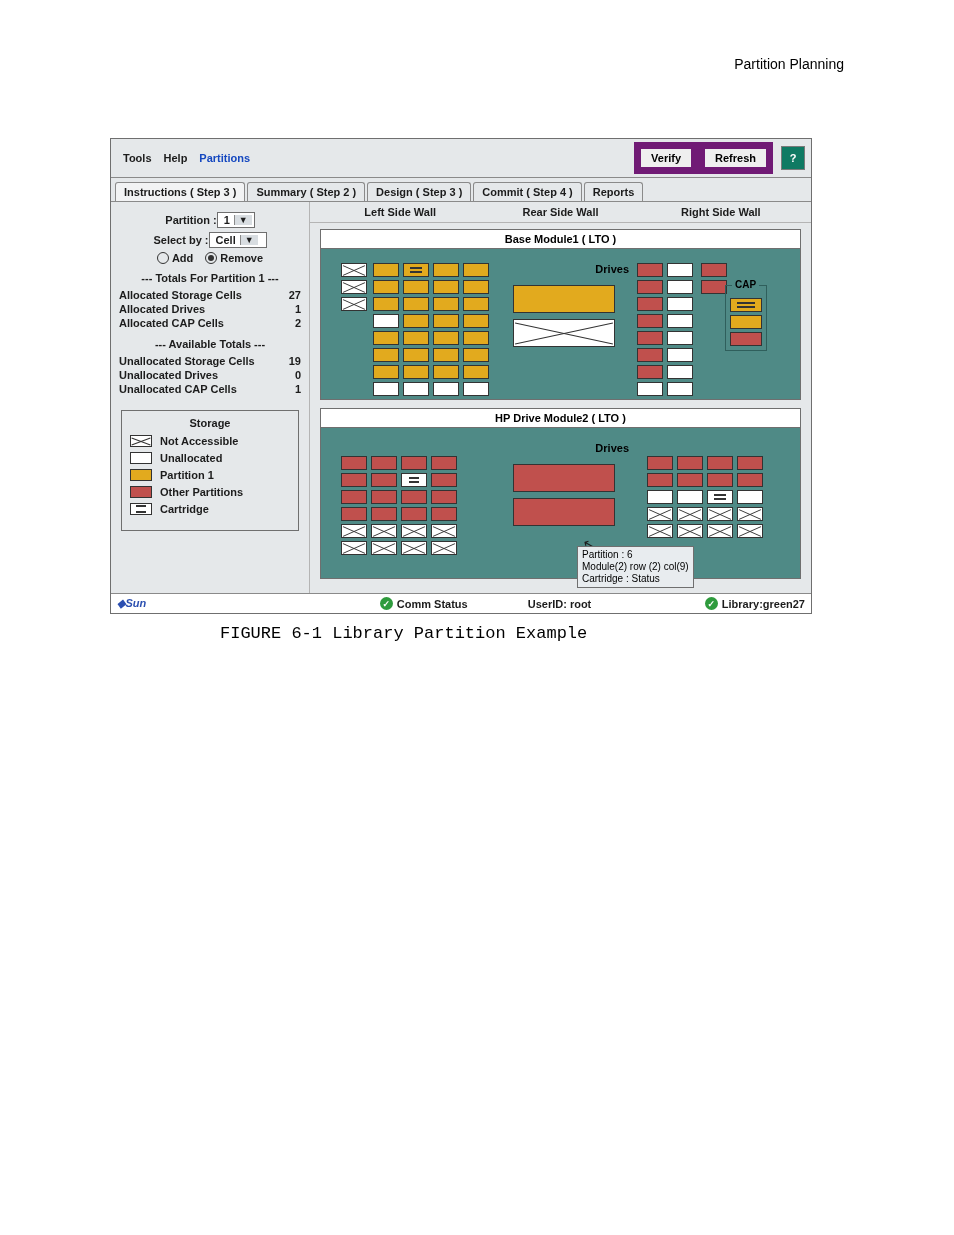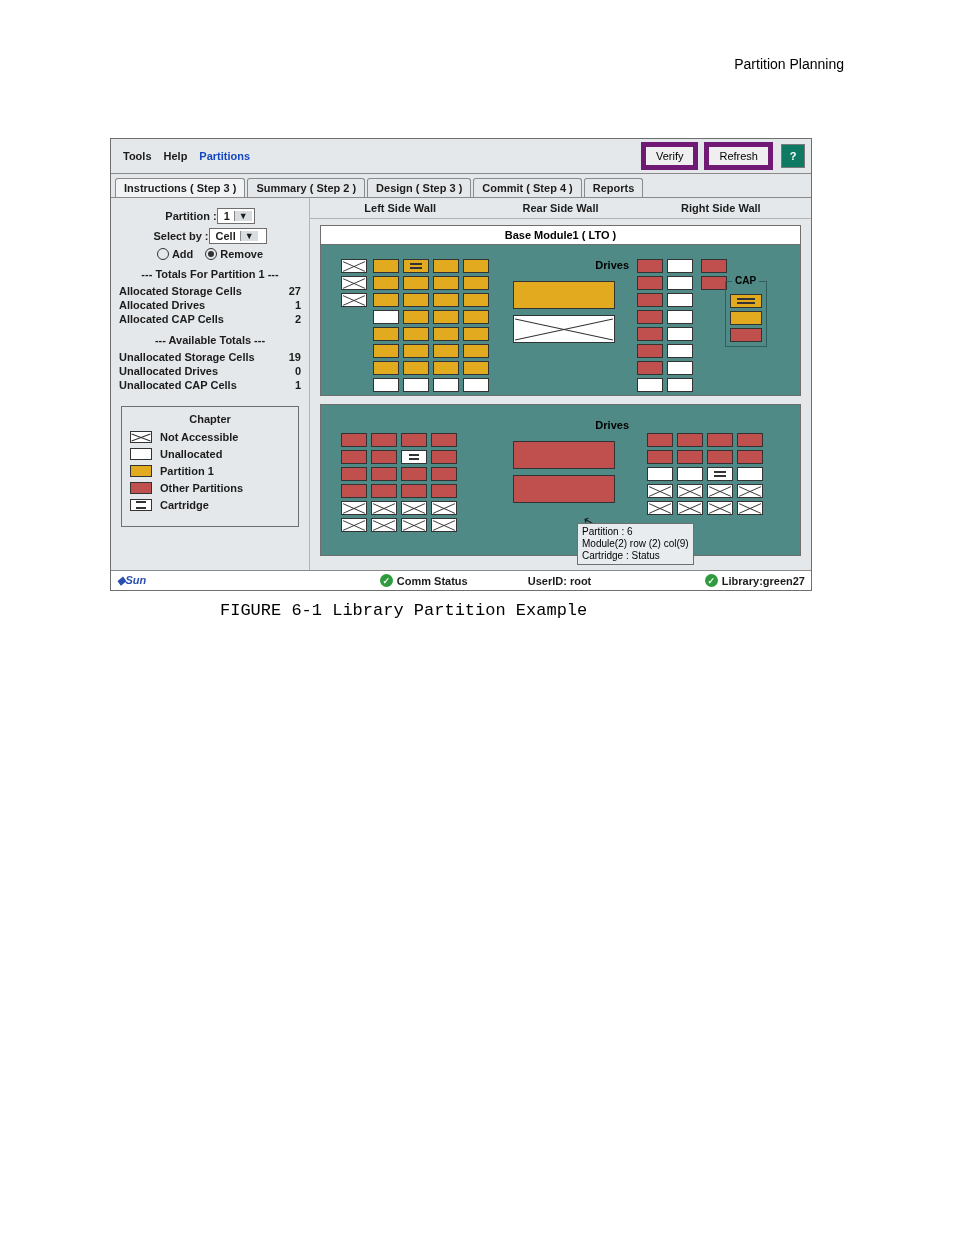--- a/index.html
+++ b/index.html
@@ -4,21 +4,21 @@
 <style>
   html,body{margin:0;padding:0;background:#fff;font-family:Arial,Helvetica,sans-serif;color:#000}
   .page{width:954px;height:1235px;position:relative;margin:0 auto;box-sizing:border-box;padding:56px 110px 0 110px}
   .hdr-right{position:absolute;top:56px;right:110px;font-size:14px}
   .figure-wrap{margin-top:82px}
   .app{border:1px solid #6f6f6f;background:#e5e8ea;width:700px;font-size:11px;color:#1c1c1c}
   .menubar{display:flex;align-items:center;padding:3px 6px;border-bottom:1px solid #8a8a8a}
   .menubar .mi{padding:2px 6px;font-weight:bold;cursor:default}
   .menubar .mi.active{color:#1548c0}
   .menubar .spacer{flex:1}
-  .mbtn{border:5px solid #701a75;background:#efefef;padding:3px 10px;margin-left:6px;font-weight:normal;font-size:11px}
+  .mbtn{border:7px solid #701a75;background:#efefef;padding:3px 10px;font-weight:bold;font-size:11px}
   .helpbtn{width:22px;height:22px;margin-left:8px;background:#0f7a63;color:#fff;display:flex;align-items:center;justify-content:center;font-weight:bold;border:1px solid #7a7a7a}
   .tabs{display:flex;padding:4px 4px 0 4px;gap:0;background:#e5e8ea;border-bottom:1px solid #8a8a8a}
   .tab{border:1px solid #8a8a8a;border-bottom:none;padding:3px 8px;background:#e5e8ea;font-weight:bold;font-size:11px;margin-right:2px;border-radius:3px 3px 0 0}
   .tab.active{background:#f2f3f4}
   .body{display:flex}
   .side{width:186px;border-right:1px solid #b4b4b4;padding:6px 6px 10px 6px}
   .row{display:flex;align-items:center;justify-content:center;margin:4px 0;gap:0;font-weight:bold}
   .dd{display:inline-flex;align-items:center;border:1px solid #6f6f6f;background:#fff;padding:1px 2px;font-weight:bold}
   .dd .sel{padding:0 4px}
   .dd .car{background:#d8dde1;border-left:1px solid #8a8a8a;padding:0 4px;font-size:9px}
@@ -162,21 +162,21 @@
           <div class="kv">
               <span>Unallocated Drives</span>
               <span>0</span>
             </div>
           <div class="kv">
               <span>Unallocated CAP Cells</span>
               <span>1</span>
             </div>
 
           <div class="legend">
-            <div class="lt">Chapter</div>
+            <div class="lt">Storage</div>
             <div class="lrow">
                 <span class="sw x"></span>
                 <span>Not Accessible</span>
               </div>
             <div class="lrow">
                 <span class="sw un"></span>
                 <span>Unallocated</span>
               </div>
             <div class="lrow">
                 <span class="sw p1"></span>
@@ -280,20 +280,21 @@
                 <div class="capbox" style="left:404px;top:36px;width:32px">
                   <div class="caplabel">CAP</div>
                   <div class="cell c-eq" style="height:14px;margin-bottom:3px"></div>
                   <div class="cell c-p1" style="height:14px;margin-bottom:3px"></div>
                   <div class="cell c-op" style="height:14px"></div>
                 </div>
               </div>
             </div>
 
             <div class="module">
+              <div class="modtitle">HP Drive Module2   ( LTO )</div>
               <div class="modinner" style="height:150px">
 
                 <div class="grid" style="left:20px;top:28px">
                   <div class="cell c-op"></div>
                     <div class="cell c-op"></div>
                     <div class="cell c-op"></div>
                     <div class="cell c-op"></div>
                   <div class="cell c-op"></div>
                     <div class="cell c-op"></div>
                     <div class="cell c-un" style="position:relative">

